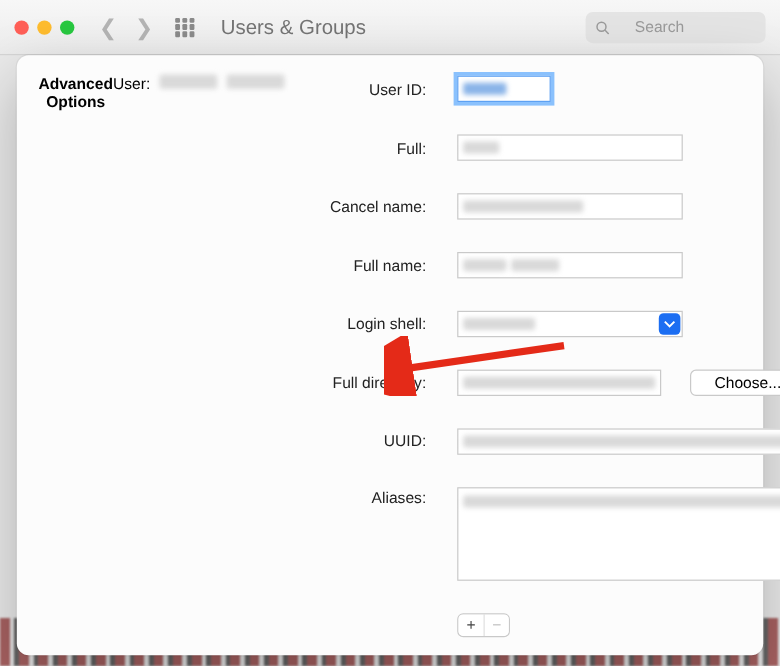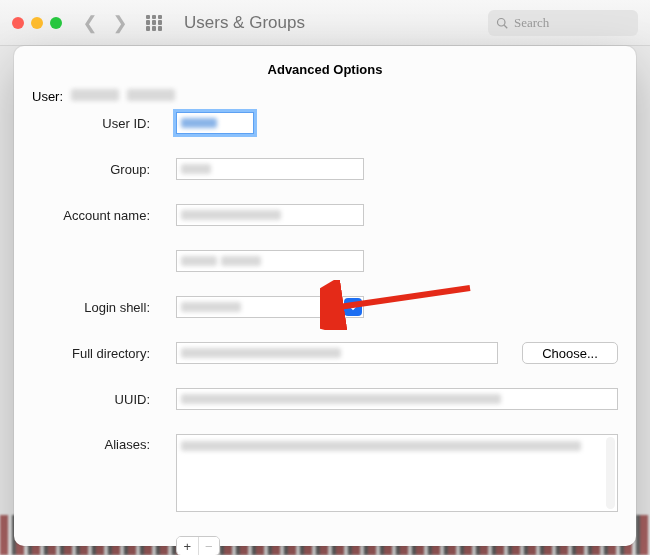--- a/index.html
+++ b/index.html
@@ -47,23 +47,22 @@
     gap: 1.5px;
     margin: 0 6px;
   }
   .grid-icon div { background: #8b8b8b; border-radius:1px; }
   .bg-title { color: #747474; font-size: 17px; font-weight:500; margin-left:6px; flex:1;}
   .search-box {
     background: #e4e4e4;
     border-radius: 6px;
     width: 150px; height: 26px;
     display: flex; align-items:center;
-    padding: 0 8px; gap:6px;
+    padding: 0 8px; gap:21px;
     color: #9a9a9a;
-    font-family: Liberation Serif, serif;
   }
   .search-glass {
     width: 12px; height:12px;
   }
   .bg-bottom {
     position: absolute; bottom:0; left:0; right:0; height:40px;
     background: repeating-linear-gradient(90deg,#9a2d2d 0 8px,#fff 8px 12px,#333 12px 16px);
     filter: blur(1px) brightness(0.9);
     opacity:0.7;
   }
@@ -73,21 +72,21 @@
     position: absolute;
     top: 46px;
     left: 14px;
     width: 622px;
     height: 500px;
     background: #fcfcfc;
     border-radius: 10px;
     box-shadow: 0 20px 50px rgba(0,0,0,0.25), 0 0 0 1px rgba(0,0,0,0.05);
     padding: 16px 18px 14px 18px;
     display: flex;
-    flex-direction: column;
+    flex-direction: row;
   }
   .sheet-title {
     text-align: center;
     font-weight: 700;
     font-size: 13px;
     margin-bottom: 12px;
   }
   .user-line {
     display: flex; gap: 8px; margin-bottom:8px;
     font-size: 13px;
@@ -256,34 +255,35 @@
 
   <div class="form">
 
     <div class="form-label">User ID:</div>
     <div style="grid-column:2/4">
       <div class="input narrow focused">
         <span class="blur-chip" style="width:36px;height:10px;background:#8ab4e8"></span>
       </div>
     </div>
 
-    <div class="form-label">Group:</div>
+    <div class="form-label">Full:</div>
     <div style="grid-column:2/4">
       <div class="input med">
         <span class="blur-chip" style="width:30px;height:10px"></span>
       </div>
     </div>
 
-    <div class="form-label">Account name:</div>
+    <div class="form-label">Cancel name:</div>
     <div style="grid-column:2/4">
       <div class="input med">
         <span class="blur-chip" style="width:100px;height:10px"></span>
       </div>
     </div>
 
+    <div class="form-label">Full name:</div>
     <div style="grid-column:2/4">
       <div class="input med">
         <span class="blur-chip" style="width:36px;height:10px"></span>
         <span class="blur-chip" style="width:40px;height:10px;margin-left:4px"></span>
       </div>
     </div>
 
     <div class="form-label">Login shell:</div>
     <div style="grid-column:2/4">
       <div class="select-wrap">

